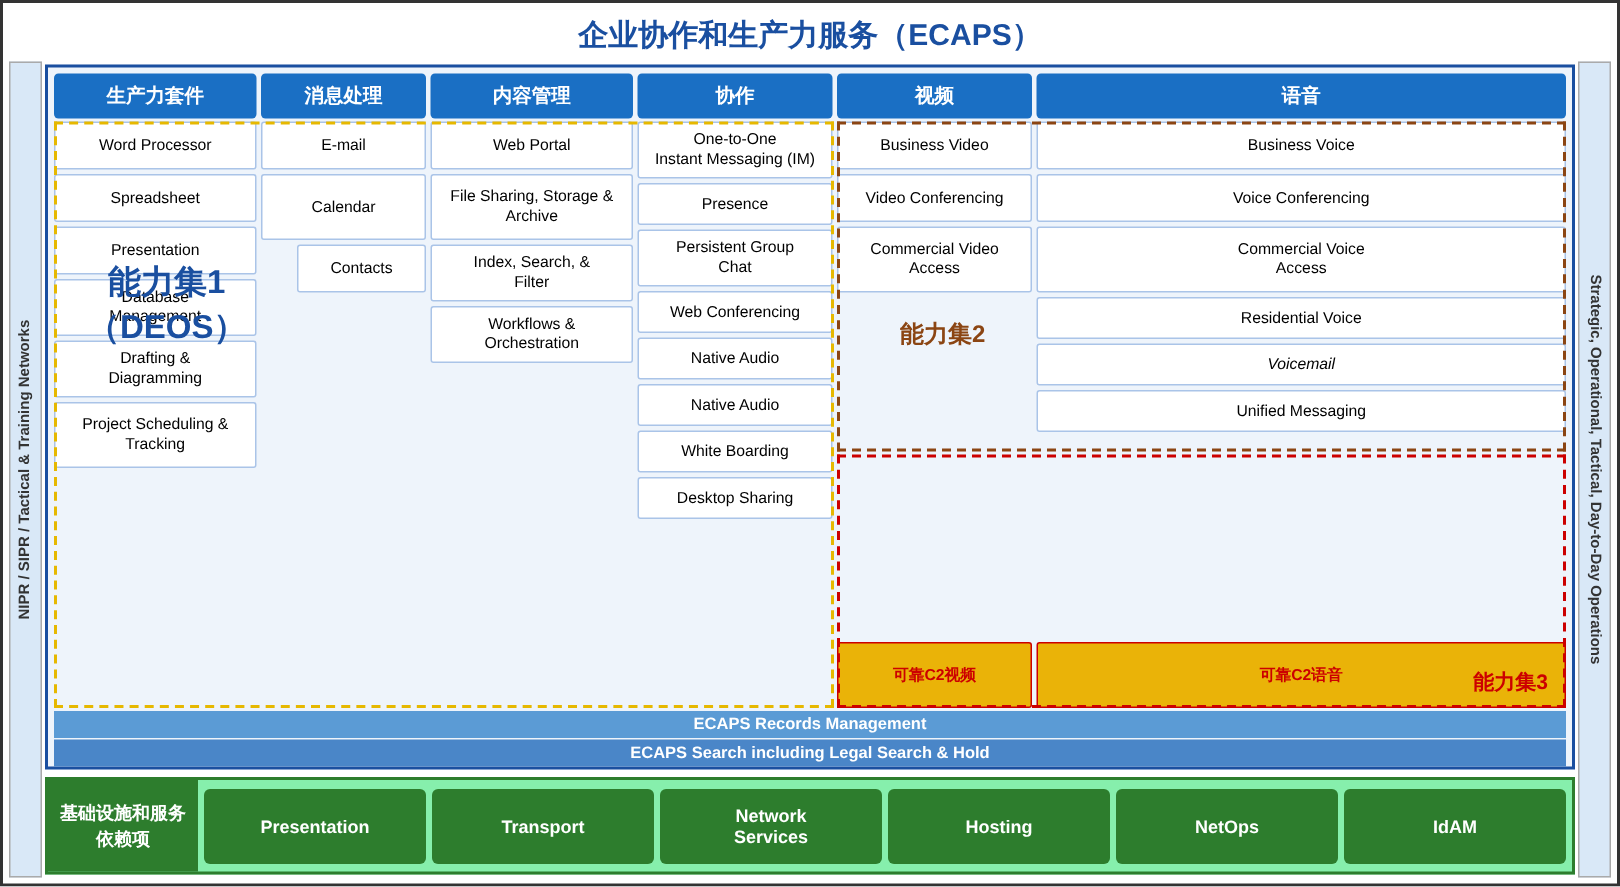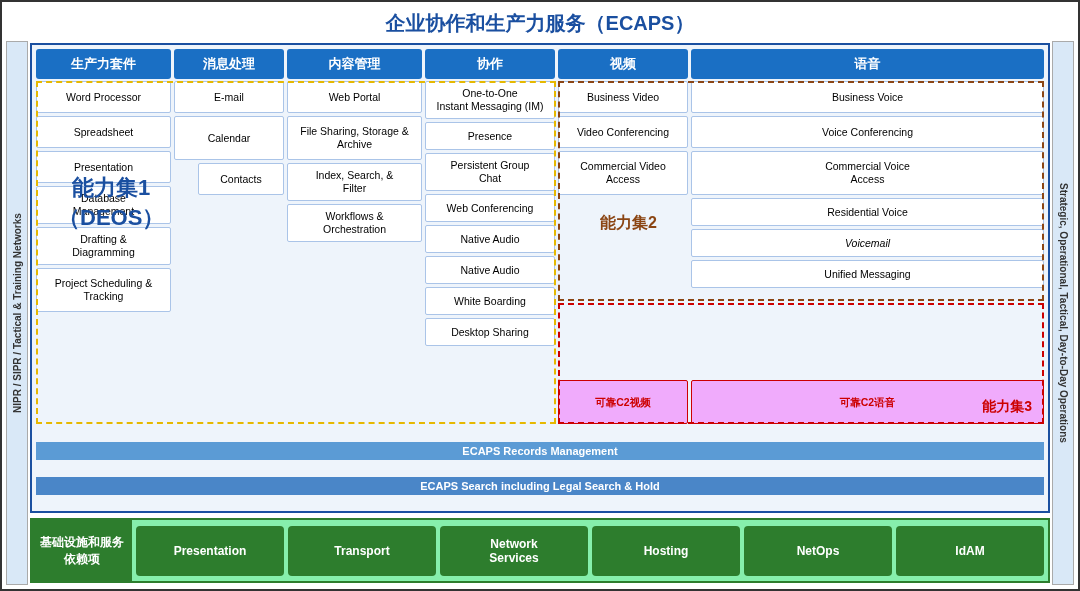--- a/index.html
+++ b/index.html
@@ -167,21 +167,21 @@
     }
 
     
     .bar-row {
       background: #5b9bd5;
       color: white;
       text-align: center;
       font-size: 11px;
       font-weight: bold;
       padding: 3px;
-      margin: 16px 4px;
+      margin: 0 4px;
       flex-shrink: 0;
     }
 
     
     .cap-label {
       font-size: 16px;
       font-weight: bold;
       color: #1a4fa0;
       text-align: center;
       position: absolute;
@@ -233,21 +233,21 @@
       border-radius: 4px;
       flex: 1;
       display: flex;
       align-items: center;
       justify-content: center;
       min-height: 50px;
     }
 
     
     .cell-c2 {
-      background: #f0abfc;
+      background: #eab308;
       border: 1px solid #cc0000;
       text-align: center;
       padding: 3px 2px;
       border-radius: 2px;
       font-size: 10.5px;
       line-height: 1.2;
       display: flex;
       align-items: center;
       justify-content: center;
       font-weight: bold;

